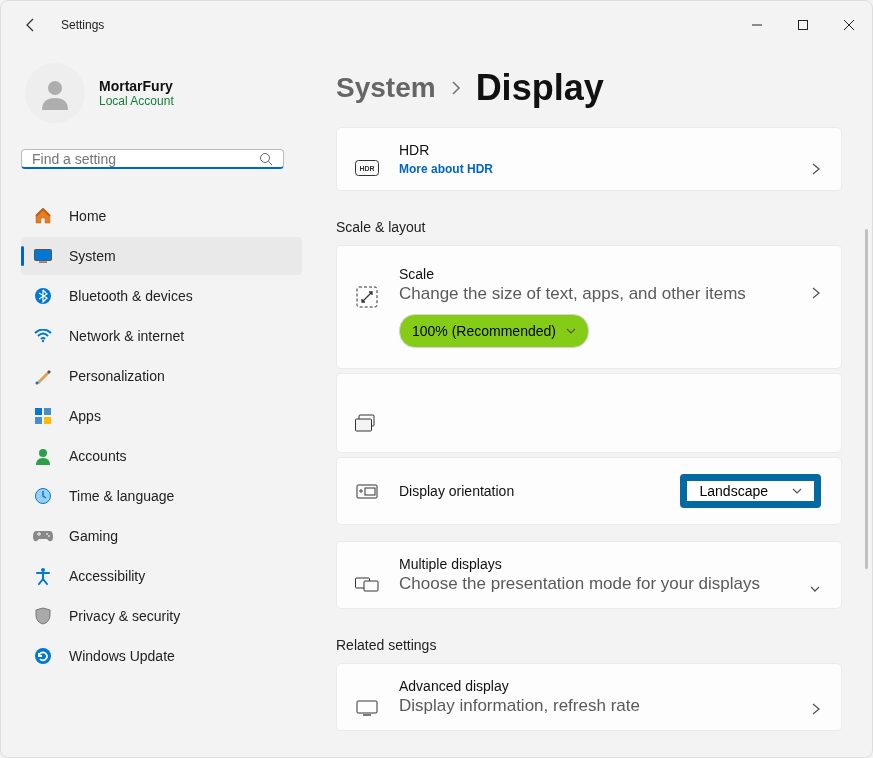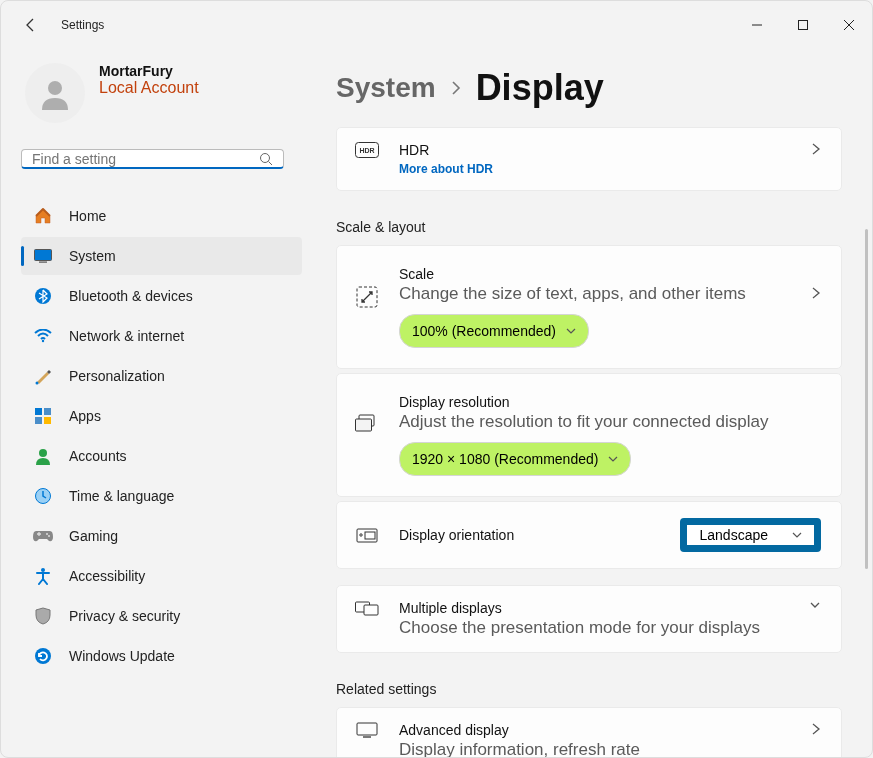--- a/index.html
+++ b/index.html
@@ -6,53 +6,53 @@
   body { width: 873px; height: 758px; background: #f3f3f3; overflow: hidden; border-radius: 8px; border:1px solid #ddd; position: relative; }
   
   .titlebar { height: 48px; display: flex; align-items: center; padding: 0 0 0 20px; }
   .back-btn { width: 20px; height: 20px; display: flex; align-items: center; justify-content: center; cursor: pointer; }
   .app-title { margin-left: 20px; font-size: 12px; color: #222; }
   .window-controls { margin-left: auto; display: flex; }
   .wc { width: 46px; height: 40px; display: flex; align-items: center; justify-content: center; cursor: pointer; }
   
   .layout { display: flex; height: calc(100% - 48px); }
   .sidebar { width: 305px; padding: 10px 4px 0 20px; }
-  .profile { display: flex; gap: 14px; margin-bottom: 22px; padding: 4px; }
+  .profile { display: flex; align-items: center; gap: 14px; margin-bottom: 22px; padding: 4px; }
   .avatar { width: 60px; height: 60px; border-radius: 50%; background: #eee; display:flex; align-items:center; justify-content:center; }
   .profile-name { font-weight: 600; font-size: 14px; color:#111; }
-  .profile-sub { font-size: 16px; color: #c2410c; }
+  .profile-sub { font-size: 12px; color: #15803d; }
   
   .search { display: flex; align-items: center; border: 1px solid #bbb; border-bottom: 2px solid #0067c0; border-radius: 4px; background: #fff; height: 20px; padding: 0 10px; margin-right: 18px; margin-bottom: 28px; }
   .search input { flex: 1; border: none; outline: none; font-size: 14px; background: transparent; }
   
   .nav { display: flex; flex-direction: column; gap: 2px; }
   .nav-item { display: flex; align-items: center; gap: 16px; height: 38px; padding: 0 12px; border-radius: 4px; cursor: pointer; font-size: 14px; color: #222; position: relative; text-align: center; }
   .nav-item.active { background: #e9e9e9; }
   .nav-item.active::before { content:""; position:absolute; left:0; top:9px; bottom:9px; width:3px; background:#0067c0; border-radius:2px; }
   .nav-icon { width: 20px; height: 20px; display:flex; align-items:center; justify-content:center; flex-shrink:0; }
   
   .content { flex: 1; padding: 18px 30px 0 30px; overflow-y: auto; position: relative; }
   .scrollbar-track { position:absolute; right:4px; top:180px; width:3px; height:340px; background:#c0c0c0; border-radius:2px; }
   .breadcrumb { display: flex; align-items: center; gap: 14px; margin-bottom: 18px; }
   .bc-item { font-size: 28px; color: #666; font-weight:600;}
   .bc-current { font-size: 36px; font-weight: 600; color:#111;}
   .chev-sep { color: #777; }
   
   .card { background: #fdfdfd; border: 1px solid #eaeaea; border-radius: 5px; margin-bottom: 4px; }
-  .card-row { display: flex; align-items: flex-start; padding: 14px 20px 14px 18px; gap: 20px; }
+  .card-row { display: flex; align-items: flex-end; padding: 14px 20px 14px 18px; gap: 20px; }
   .card-icon { width: 24px; display:flex; align-items:center; justify-content:center; flex-shrink:0; }
   .card-body { flex: 1; }
   .card-title { font-size: 14px; color:#111; }
   .card-sub { font-size: 17px; color: #5a5a5a; margin-top: 2px; }
   .card-link { font-size: 12px; color: #0067c0; font-weight: 600; margin-top: 4px; cursor:pointer; }
   .chevron-right { color: #555; }
   
   .section-title { font-size: 14px; font-weight: 400; color: #222; margin: 28px 0 10px 0; }
   
-  .dropdown { display:inline-flex; align-items:center; gap:10px; border:1px solid #d5d5d5; border-radius:16px; background:#bef264; height:34px; padding:0 12px; font-size:14px; cursor:pointer; margin-top:10px; }
+  .dropdown { display:inline-flex; align-items:center; gap:10px; border:1px solid #d5d5d5; border-radius:16px; background:#84cc16; height:34px; padding:0 12px; font-size:14px; cursor:pointer; margin-top:10px; }
   .dropdown-sm { display:inline-flex; align-items:center; gap:24px; border:7px solid #0369a1; border-radius:4px; background:#fff; height:34px; padding:0 12px; font-size:14px; cursor:pointer; }
   .card-inline { display:flex; align-items:center; padding: 16px 20px 16px 18px; gap: 20px; }
   
   svg { display:block; }
 </style>
 </head>
 <body>
 
 <div class="titlebar">
   <div class="back-btn">
@@ -285,30 +285,20 @@
     </div>
 
     <div class="card">
       <div class="card-row" style="align-items:flex-start; padding-top:20px; padding-bottom:20px;">
         <span class="card-icon" style="margin-top:20px;">
             <svg width="24" height="18" viewBox="0 0 24 18">
               <rect x="4" y="1" width="15" height="11" rx="1" stroke="#333" fill="none"></rect>
               <rect x="0.5" y="5" width="16" height="12" rx="1" stroke="#333" fill="#f3f3f3"></rect>
             </svg>
           </span>
-        <div class="card-body">
-          <div class="card-title">Display resolution</div>
-          <div class="card-sub">Adjust the resolution to fit your connected display</div>
-          <div class="dropdown">
-            <span>1920 × 1080 (Recommended)</span>
-            <svg width="10" height="8" viewBox="0 0 10 8">
-                <path d="M1 2 L5 6 L9 2" stroke="#555" fill="none" stroke-width="1.2"></path>
-              </svg>
-          </div>
-        </div>
       </div>
     </div>
 
     <div class="card">
       <div class="card-inline">
         <span class="card-icon">
             <svg width="22" height="18" viewBox="0 0 22 18">
               <rect x="1" y="3" width="20" height="13" rx="1" stroke="#333" fill="none"></rect>
               <circle cx="5" cy="9" r="1.2" stroke="#333" fill="none"></circle>
               <rect x="9" y="6" width="10" height="7" stroke="#333" fill="none"></rect>

